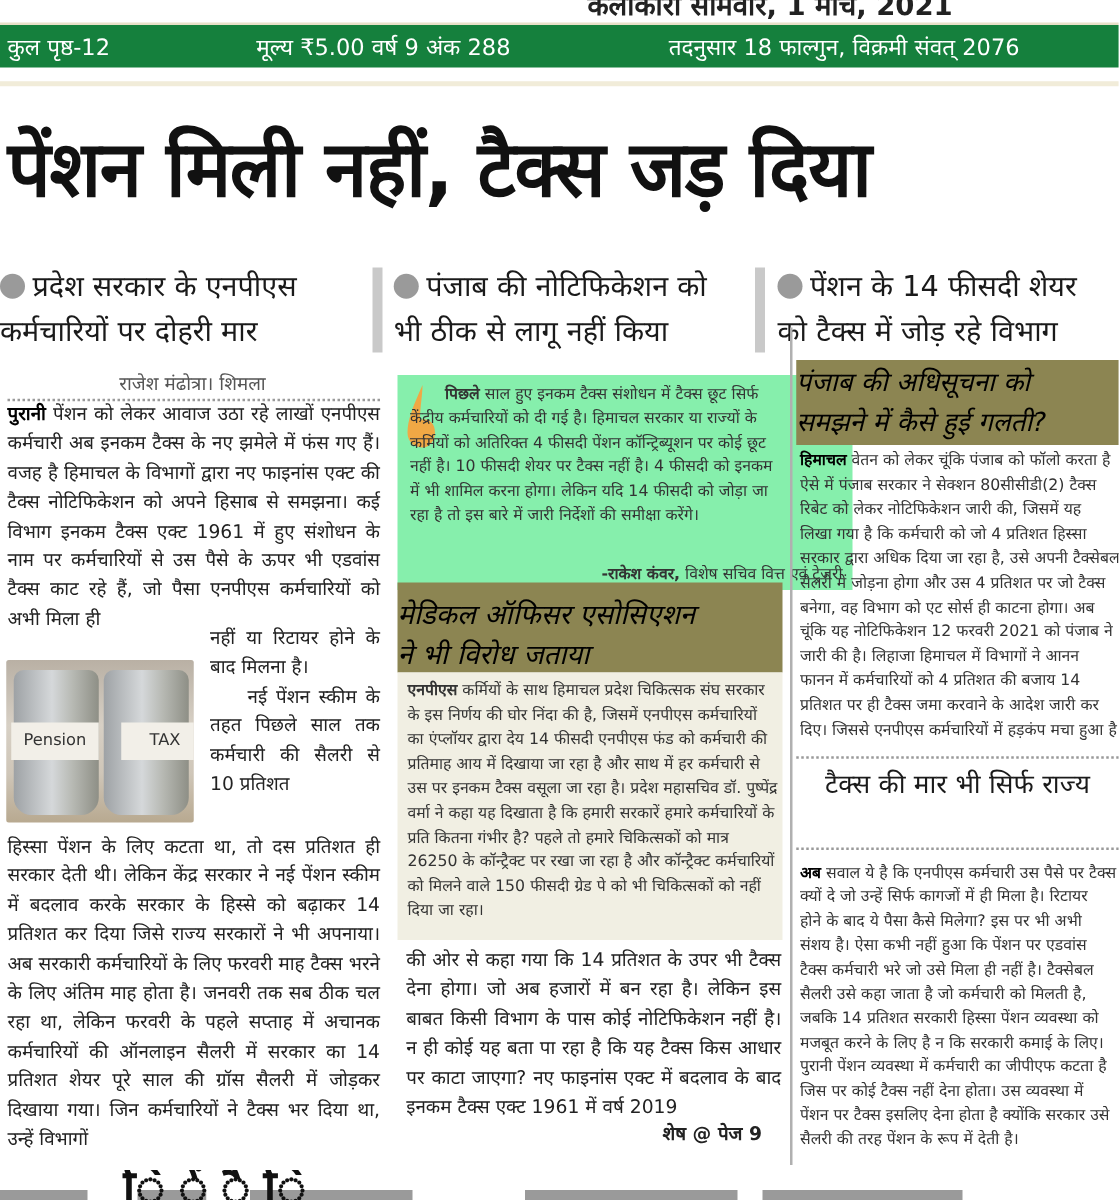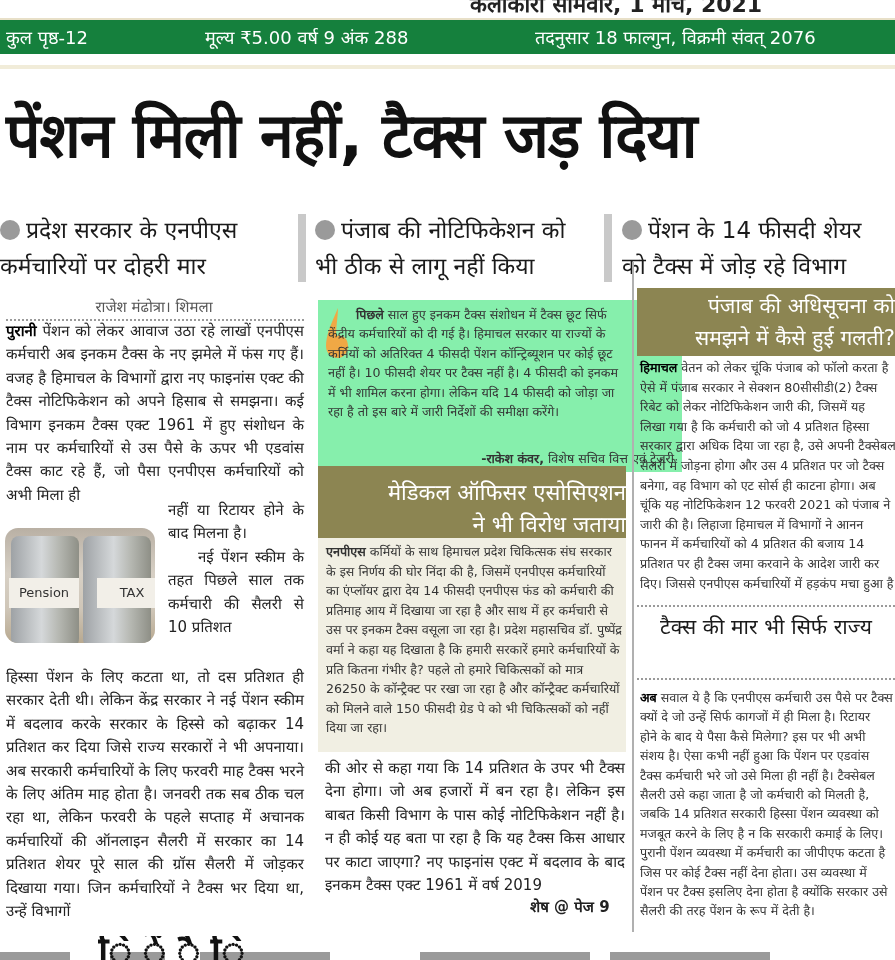--- a/index.html
+++ b/index.html
@@ -28,32 +28,32 @@
     .byline { position: absolute; left: 0; top: 296px; width: 308px; text-align: center; font-size: 15px; color: #555; }
     .dotted { position: absolute; border-top: 2px dotted #9a9a9a; height: 0; }
 
     .col-text { position: absolute; font-size: 15px; line-height: 23.4px; color: #222; text-align: justify; text-align-last: left; }
     .col-text b { color: #000; }
 
     .col1 { left: 6px; top: 320px; width: 298px; }
     .col1b { left: 168px; top: 499px; width: 136px; }
     .col1c { left: 6px; top: 666px; width: 298px; }
 
-    .pension-img { position: absolute; left: 5px; top: 528px; width: 150px; height: 115px; background: linear-gradient(180deg, #b9b0a4 0%, #d7d0c5 40%, #cfc6b8 70%, #b8a990 100%); border-radius: 13px; overflow: hidden; }
+    .pension-img { position: absolute; left: 5px; top: 528px; width: 150px; height: 130px; background: linear-gradient(180deg, #b9b0a4 0%, #d7d0c5 40%, #cfc6b8 70%, #b8a990 100%); border-radius: 2px; overflow: hidden; }
     .jar { position: absolute; top: 8px; width: 68px; height: 116px; border-radius: 8px 8px 14px 14px; background: linear-gradient(90deg, #9ea2a5 0%, #d5d8da 45%, #b6b8b2 70%, #8e8f86 100%); }
     .jar.j1 { left: 6px; } .jar.j2 { left: 78px; }
     .jar-label { position: absolute; top: 50px; height: 30px; width: 70px; background: #f2efe8; font-size: 13px; color: #333; text-align: center; line-height: 30px; font-family: "DejaVu Sans", sans-serif; }
     .jar-label.l1 { left: 4px; } .jar-label.l2 { left: 92px; }
 
     .quote-box { position: absolute; left: 318px; top: 288px; width: 364px; height: 172px; background: #86efac; margin-top: 12px; }
     .quote-mark { position: absolute; left: 6px; top: 6px; width: 26px; height: 54px; }
     .quote-text { position: absolute; left: 10px; top: 5px; width: 294px; font-size: 12.6px; line-height: 19.4px; color: #333; }
     .quote-author { position: absolute; right: 8px; top: 150px; font-size: 12.6px; color: #333; }
 
-    .olive-head { position: absolute; background: #8c8552; color: #ffffff; text-align: right; font-size: 22px; line-height: 32px; }
+    .olive-head { position: absolute; background: #8c8552; color: #000000; text-align: left; font-size: 22px; line-height: 32px; font-style: italic; }
     .oh1 { left: 318px; top: 466px; width: 308px; height: 72px; padding-top: 11px; }
     .oh2 { left: 637px; top: 288px; width: 258px; height: 68px; padding-top: 2px; font-size: 21px; }
 
     .med-box { position: absolute; left: 318px; top: 538px; width: 308px; height: 214px; background: #f1efe3; }
     .med-text { position: absolute; left: 8px; top: 4px; width: 296px; font-size: 12.6px; line-height: 19.6px; color: #333; }
 
     .col2 { left: 325px; top: 757px; width: 300px; }
     .continued { position: absolute; left: 530px; top: 896px; font-size: 15px; font-weight: bold; color: #222; }
 
     .col3a { position: absolute; left: 640px; top: 358px; width: 260px; font-size: 12.6px; line-height: 19.6px; color: #333; white-space: nowrap; }

